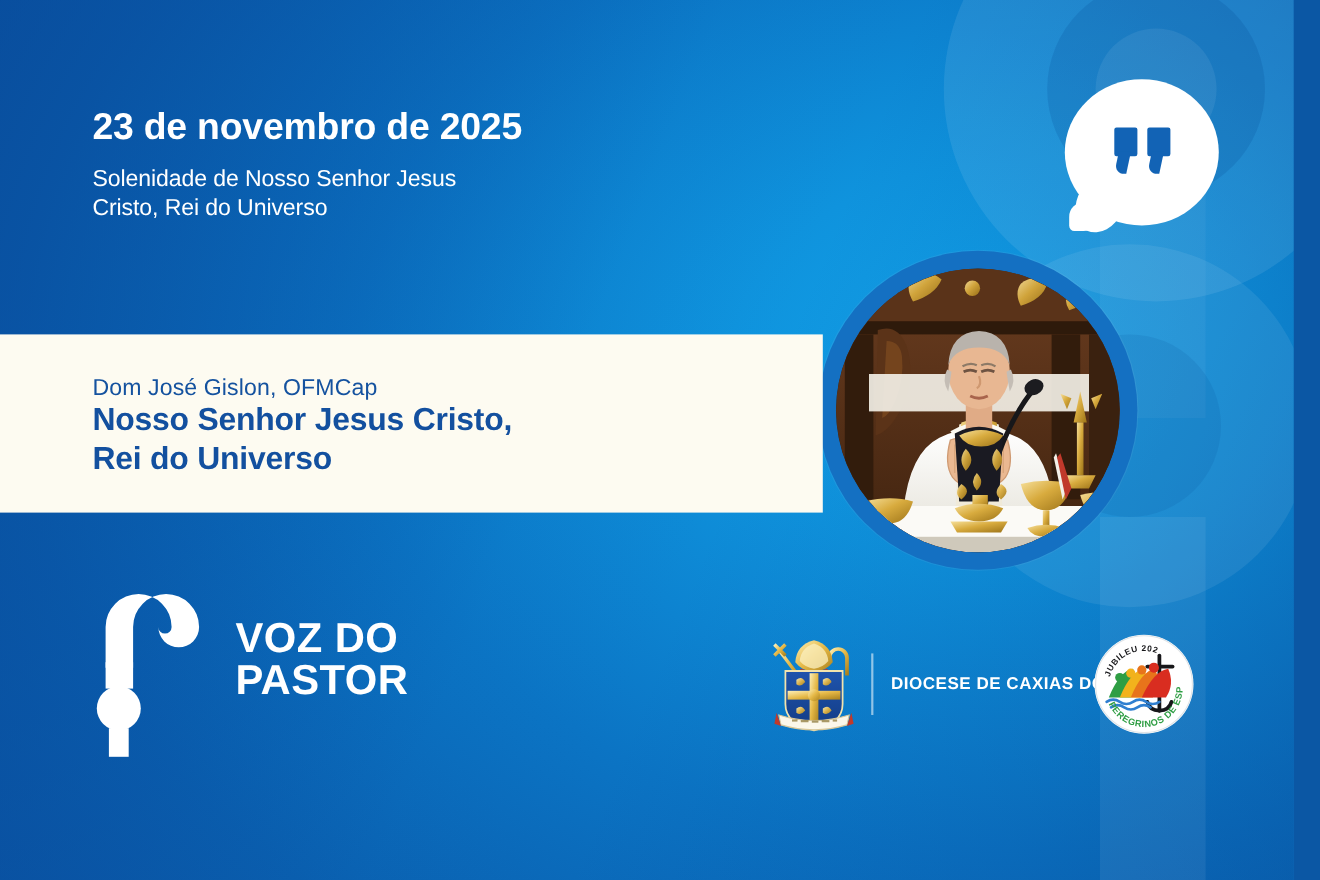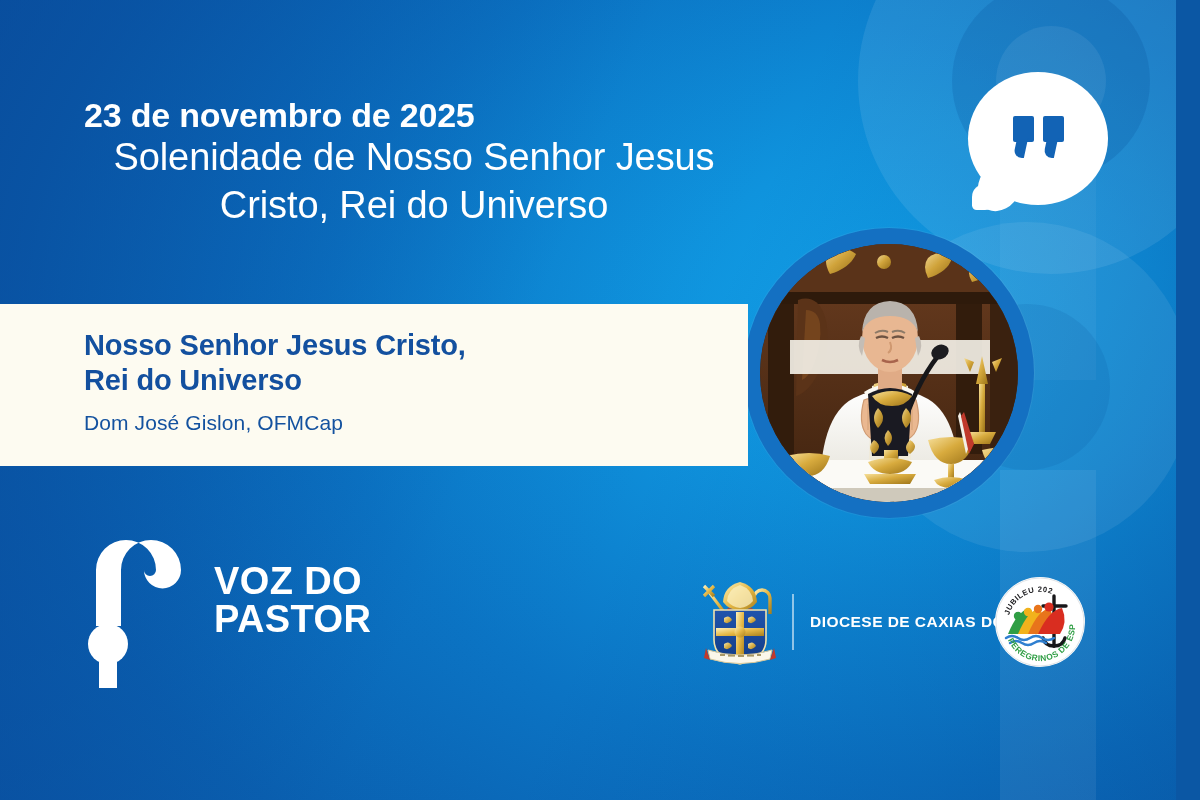--- a/index.html
+++ b/index.html
@@ -75,24 +75,24 @@
     background:rgba(255,255,255,0.045);
   }
 
   
   #header { position:absolute; left:84px; top:96px; width:660px; }
   #date-line {
     font-size:34px; font-weight:bold; color:#ffffff;
     letter-spacing:-0.2px; line-height:1.12;
   }
   #feast-line {
-    font-size:38px; font-weight:400; color:#ffffff;
+    margin-top:16px;
+    font-size:21px; font-weight:400; color:#ffffff;
     line-height:1.25; letter-spacing:-0.1px;
     white-space:pre-line;
-    text-align:center;
   }
 
   
   #bubble-wrap { position:absolute; left:968px; top:72px; width:148px; height:164px; }
   #bubble {
     position:absolute; left:0; top:0;
     width:140px; height:133px;
     background:#ffffff;
     border-radius:50%;
     display:flex; align-items:center; justify-content:center;
@@ -347,23 +347,23 @@
 
           <path d="M200 168 l10 32 l-4 10 l-8 -38z" fill="#f3f0e8"></path>
           <path d="M204 168 l10 32 l-5 10 l-8 -38z" fill="#c0392b"></path>
         </g>
       </svg>
     </div>
   </div>
 
   <div id="band">
     <div id="band-inner">
+      <div id="band-author">Dom José Gislon, OFMCap</div>
       <div id="band-title">Nosso Senhor Jesus Cristo,
 Rei do Universo</div>
-      <div id="band-author">Dom José Gislon, OFMCap</div>
     </div>
   </div>
 
   <div id="brand">
     <svg width="130" height="160" viewBox="0 0 130 160" xmlns="http://www.w3.org/2000/svg">
 
       <path d="M33 73 L33 36 A30 30 0 1 1 93 36 A18.5 18.5 0 1 1 56 36 A6 6 0 1 0 68 36 A30 30 0 0 0 8 36 L8 73 Z" fill="#ffffff" transform="translate(2,2)"></path>
 
       <rect x="10" y="70" width="25" height="24" fill="#ffffff"></rect>
 

